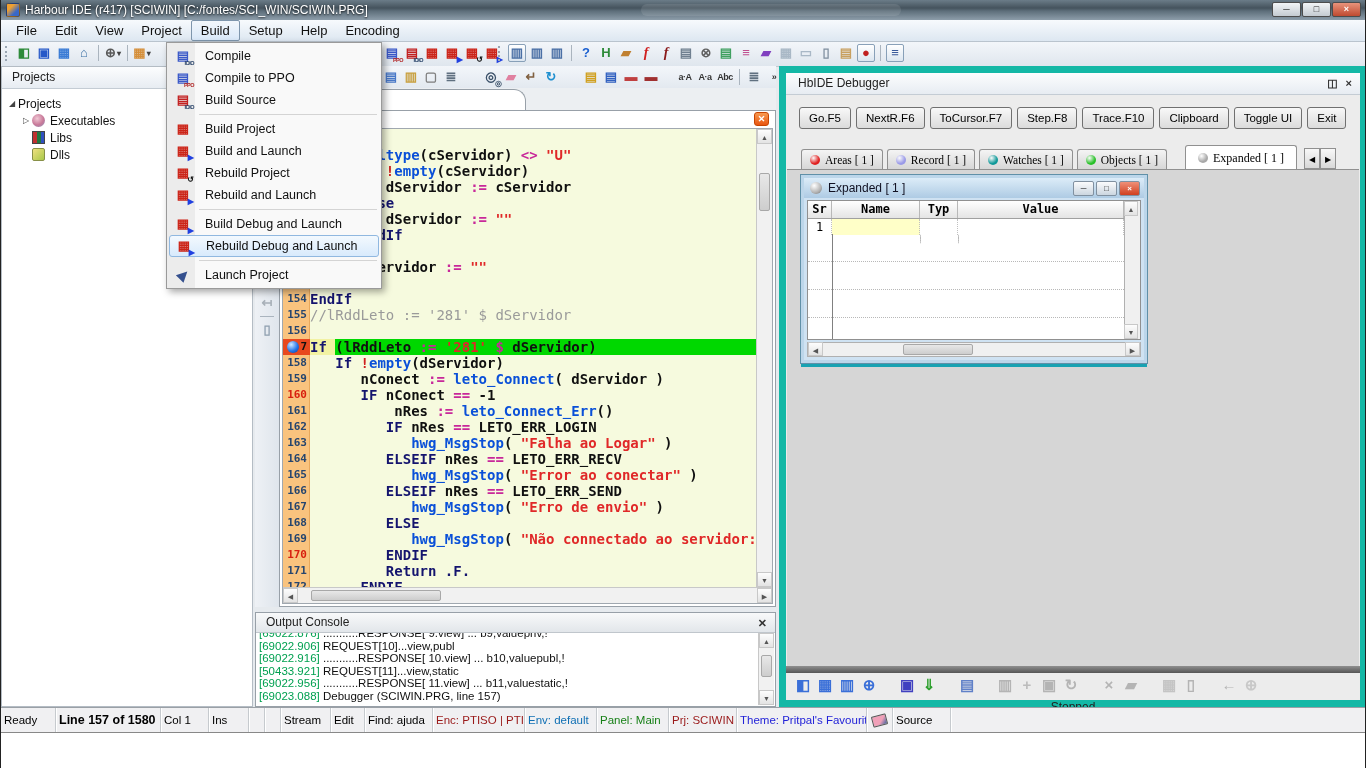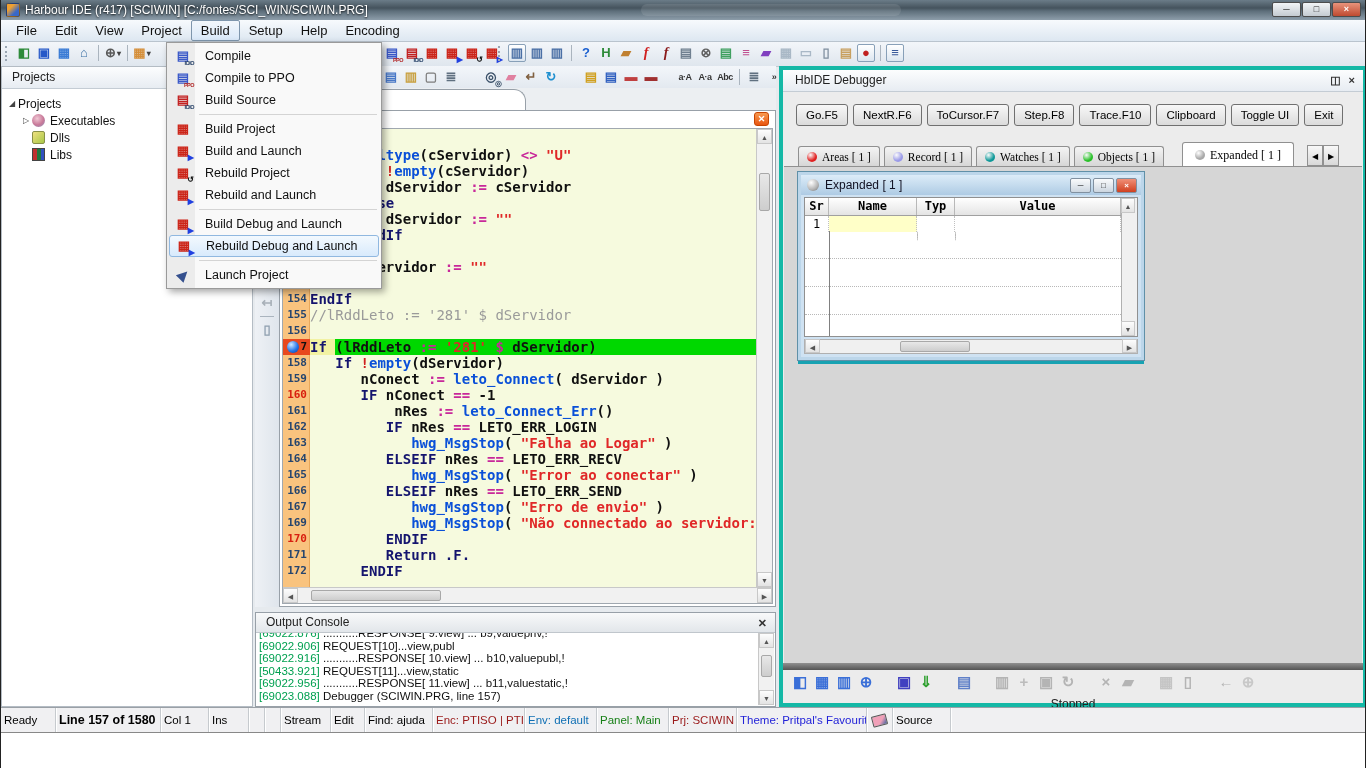--- a/index.html
+++ b/index.html
@@ -92,21 +92,21 @@
   
   #console{position:absolute;left:254px;top:612px;width:521px;height:95px;background:#fff;border:1px solid #98a0a8;box-sizing:border-box;}
   .chdr{height:19px;background:linear-gradient(#f8f9fa,#e2e6ea);border-bottom:1px solid #c0c6cc;font-size:12px;padding-left:10px;line-height:19px;position:relative;color:#222;}
   .chdr .xbt{position:absolute;right:8px;top:1px;font-size:11px;font-weight:bold;color:#333;}
   #clog{position:absolute;left:3px;right:18px;top:20px;bottom:2px;overflow:hidden;font-size:11.5px;line-height:12.5px;white-space:nowrap;}
   #clog .cline:first-child{margin-top:-6px;}
   .ct{color:#00a050;} .cm{color:#101010;}
   #console .vscroll{position:absolute;right:1px;top:20px;bottom:1px;width:16px;}
 
   
-  #debugger{position:absolute;left:778px;top:66px;width:588px;height:641px;background:#ececec;border:4px solid #14b8a6;box-sizing:border-box;}
+  #debugger{position:absolute;left:778px;top:66px;width:588px;height:641px;background:#ececec;border:7px solid #14b8a6;box-sizing:border-box;}
   .dhdr{height:21px;background:linear-gradient(#fcfdfe,#e7ecf2);border-bottom:1px solid #c4ccd4;font-size:12px;padding-left:12px;line-height:21px;position:relative;color:#222;}
   .dhico{position:absolute;right:8px;top:0;display:flex;gap:8px;font-size:11px;line-height:21px;color:#333;font-weight:bold;}
   #dbtns{position:absolute;left:0;top:34px;width:100%;display:flex;padding-left:13px;gap:5px;box-sizing:border-box;}
   .dbtn{height:22px;border:1px solid #707070;border-radius:3px;background:linear-gradient(#f8f8f8,#dbdbdb);
     font-size:11.5px;padding:0 9px;line-height:20px;text-align:center;white-space:nowrap;box-sizing:border-box;}
   #dtabs{position:absolute;left:0;top:71px;width:100%;height:26px;display:flex;align-items:flex-end;padding-left:15px;box-sizing:border-box;font-family:Liberation Serif, serif;}
   .dtab{height:21px;display:flex;align-items:center;gap:5px;padding:0 8px;border:1px solid #909090;border-bottom:none;
     border-radius:3px 3px 0 0;background:linear-gradient(#f4f4f4,#d5d5d5);font-size:11.5px;margin-right:4px;white-space:nowrap;box-sizing:border-box;}
   .dtab.active{height:25px;background:#fff;margin-left:14px;padding:0 12px;font-size:12px;}
   .dot{width:10px;height:10px;border-radius:50%;flex:none;}
@@ -370,27 +370,27 @@
           <span class="texp">◢</span>
           <span>Projects</span>
         </div>
         <div class="titem" style="padding-left: 18px;">
           <span class="texp">▷</span>
           <span class="fic fic-executables-icon"></span>
           <span>Executables</span>
         </div>
         <div class="titem" style="padding-left: 18px;">
           <span class="texp"></span>
+          <span class="fic fic-libs-icon"></span>
+          <span>Libs</span>
+        </div>
+        <div class="titem" style="padding-left: 18px;">
+          <span class="texp"></span>
           <span class="fic fic-dlls-icon"></span>
           <span>Dlls</span>
-        </div>
-        <div class="titem" style="padding-left: 18px;">
-          <span class="texp"></span>
-          <span class="fic fic-libs-icon"></span>
-          <span>Libs</span>
         </div>
       </div>
   </div>
 
   <div id="vstrip">
       <span class="ic">
         <b class="g1" style="color: rgb(90, 158, 192);">▢</b>
       </span>
       <span class="ic">
         <b class="g1" style="color: rgb(58, 140, 192);">▤</b>
@@ -455,20 +455,21 @@
               <div class="crow"><span class="ln">158</span><span class="lt"><span class="tok k">   If </span><span class="tok n">!</span><span class="tok f">empty</span><span class="tok p">(dServidor)</span></span></div>
               <div class="crow"><span class="ln">159</span><span class="lt"><span class="tok p">      nConect </span><span class="tok o">:=</span><span class="tok f"> leto_Connect</span><span class="tok p">( dServidor )</span></span></div>
               <div class="crow"><span class="ln red">160</span><span class="lt"><span class="tok k">      IF </span><span class="tok p">nConect </span><span class="tok o">==</span><span class="tok p"> -1</span></span></div>
               <div class="crow"><span class="ln">161</span><span class="lt"><span class="tok p">          nRes </span><span class="tok o">:=</span><span class="tok f"> leto_Connect_Err</span><span class="tok p">()</span></span></div>
               <div class="crow"><span class="ln">162</span><span class="lt"><span class="tok k">         IF </span><span class="tok p">nRes </span><span class="tok o">==</span><span class="tok p"> LETO_ERR_LOGIN</span></span></div>
               <div class="crow"><span class="ln">163</span><span class="lt"><span class="tok p">            </span><span class="tok f">hwg_MsgStop</span><span class="tok p">( </span><span class="tok s">"Falha ao Logar"</span><span class="tok p"> )</span></span></div>
               <div class="crow"><span class="ln">164</span><span class="lt"><span class="tok k">         ELSEIF </span><span class="tok p">nRes </span><span class="tok o">==</span><span class="tok p"> LETO_ERR_RECV</span></span></div>
               <div class="crow"><span class="ln">165</span><span class="lt"><span class="tok p">            </span><span class="tok f">hwg_MsgStop</span><span class="tok p">( </span><span class="tok s">"Error ao conectar"</span><span class="tok p"> )</span></span></div>
               <div class="crow"><span class="ln">166</span><span class="lt"><span class="tok k">         ELSEIF </span><span class="tok p">nRes </span><span class="tok o">==</span><span class="tok p"> LETO_ERR_SEND</span></span></div>
               <div class="crow"><span class="ln">167</span><span class="lt"><span class="tok p">            </span><span class="tok f">hwg_MsgStop</span><span class="tok p">( </span><span class="tok s">"Erro de envio"</span><span class="tok p"> )</span></span></div>
+              <div class="crow"><span class="ln">168</span><span class="lt"><span class="tok k">         ELSE</span></span></div>
               <div class="crow"><span class="ln">169</span><span class="lt"><span class="tok p">            </span><span class="tok f">hwg_MsgStop</span><span class="tok p">( </span><span class="tok s">"Não connectado ao servidor: "</span></span></div>
               <div class="crow"><span class="ln red">170</span><span class="lt"><span class="tok k">         ENDIF</span></span></div>
               <div class="crow"><span class="ln">171</span><span class="lt"><span class="tok k">         Return </span><span class="tok k">.F.</span></span></div>
               <div class="crow"><span class="ln">172</span><span class="lt"><span class="tok k">      ENDIF</span></span></div>
             </div>
           <div class="vscroll">
             <span class="sarr" style="top:0;left:0;">▲</span>
             <span class="thumb" style="left:2px;width:11px;top:44px;height:38px;"></span>
             <span class="sarr" style="bottom:0;left:0;">▼</span>
           </div>

